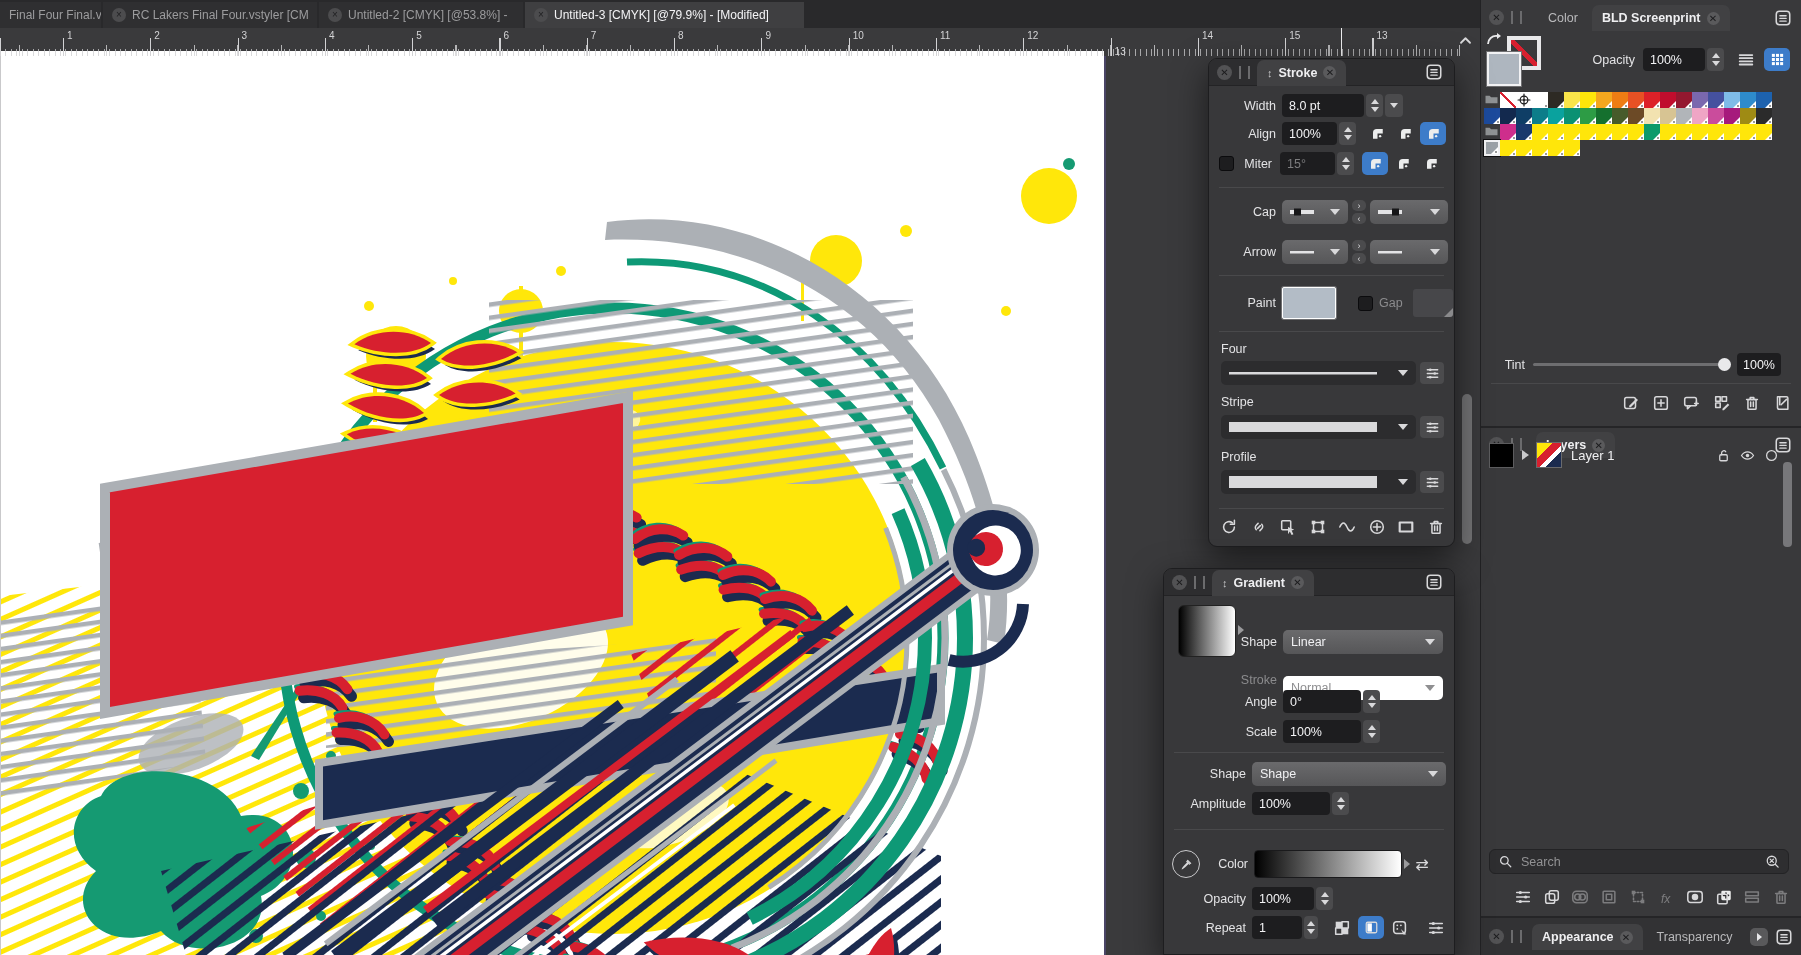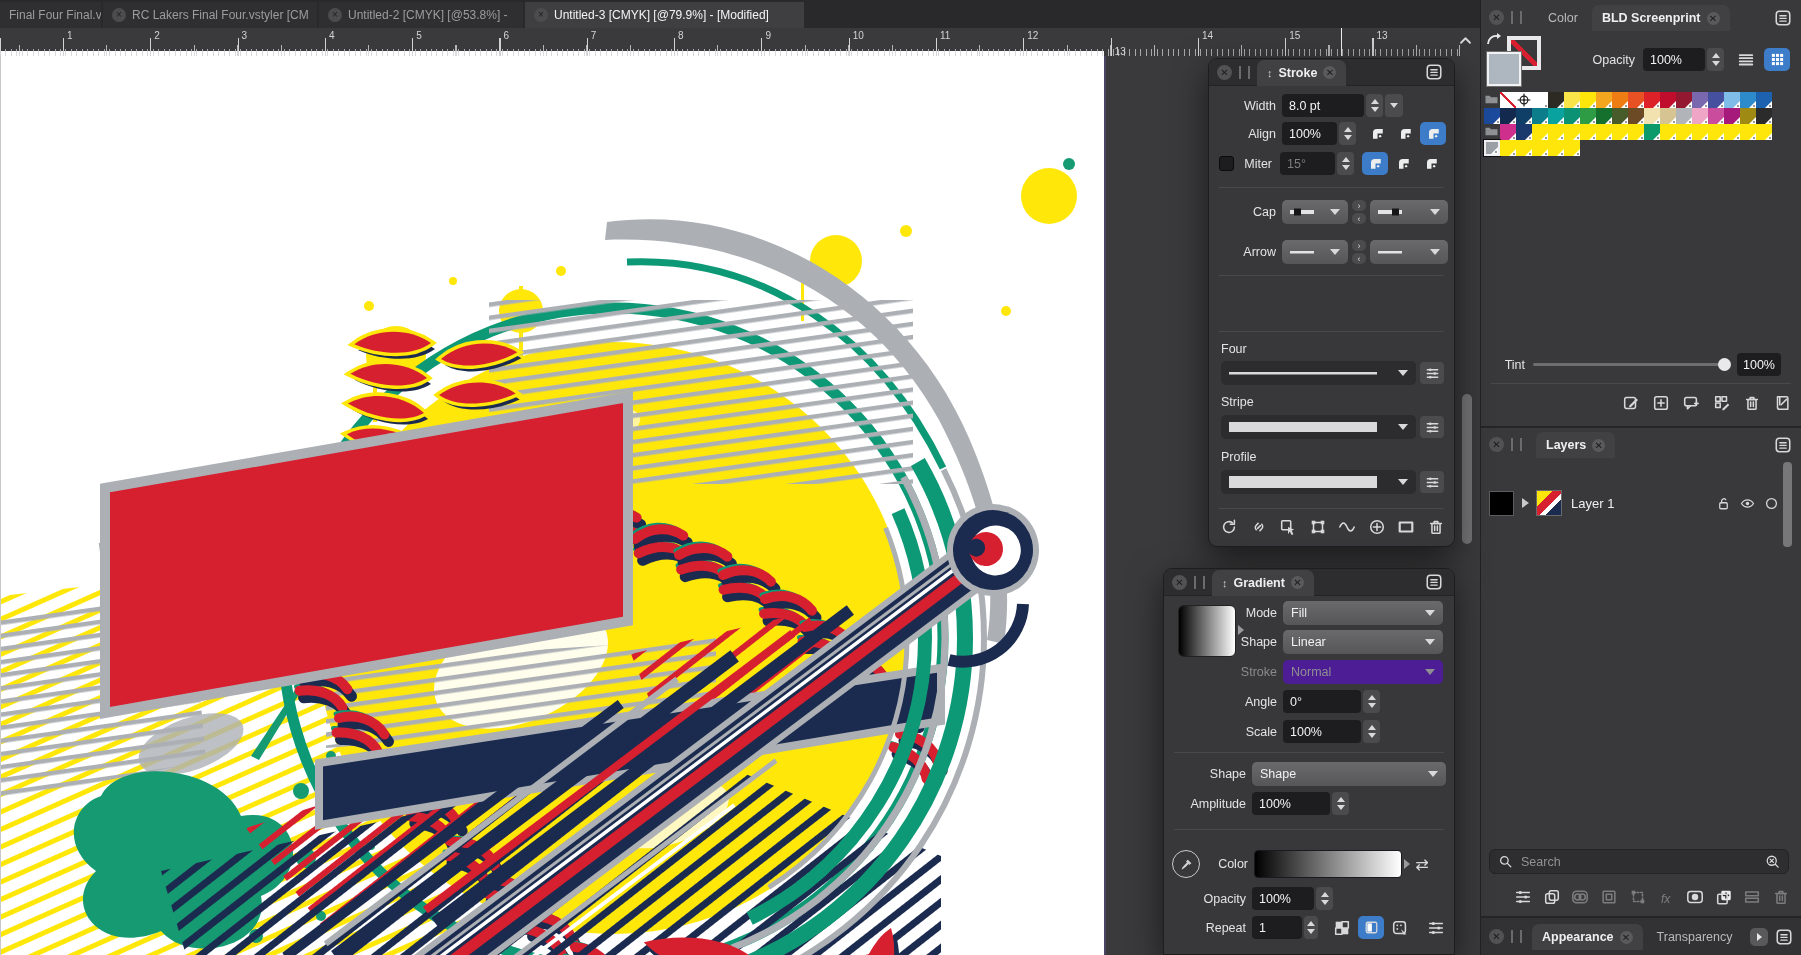--- a/index.html
+++ b/index.html
@@ -52,21 +52,21 @@
   .pmenu{margin-left:auto;}
   
   .row{position:absolute;display:flex;align-items:center;}
   .lbl{color:#e3e3e5;font-size:12.5px;text-align:right;display:inline-block;}
   .lbl.dim{color:#8b8b8d;}
   .field{background:#1d1d1f;border-radius:4px;height:23px;display:flex;align-items:center;
          padding:0 7px;color:#f3f3f5;font-size:12.5px;box-sizing:border-box;}
   .field.dim{color:#7d7d7f;}
   .combo{background:linear-gradient(#6a6a6c,#565658);border-radius:5px;height:24px;display:flex;
          align-items:center;justify-content:space-between;padding:0 8px;color:#f1f1f3;font-size:12.5px;box-sizing:border-box;}
-  .combo.dim{background:#4c1d95;color:#8f8f91;}
+  .combo.dim{background:#ffffff;color:#8f8f91;margin-top:16px;}
   .combo.dark{background:#2c2c2e;}
   .chev{width:0;height:0;border-left:5px solid transparent;border-right:5px solid transparent;
         border-top:6px solid #d9d9db;flex:0 0 auto;}
   .combo.dim .chev{border-top-color:#8f8f91;}
   .spin{width:17px;height:23px;background:#4b4b4d;border-radius:4px;display:flex;flex-direction:column;
         align-items:center;justify-content:center;gap:3px;flex:0 0 auto;}
   .tri-u{width:0;height:0;border-left:4px solid transparent;border-right:4px solid transparent;border-bottom:5px solid #d9d9db;}
   .tri-d{width:0;height:0;border-left:4px solid transparent;border-right:4px solid transparent;border-top:5px solid #d9d9db;}
   .ibtn{width:26px;height:23px;border-radius:5px;display:flex;align-items:center;justify-content:center;}
   .ibtn.on{background:var(--accent_blue);}
@@ -644,20 +644,29 @@
       <span class="ibtn" style="width:14px;height:11px;background:#4b4b4d;color:#d9d9db;font-size:9px">‹</span>
     </span>
     <span class="combo" style="margin-left:4px;width:78px">
       <svg width="26" height="6">
           <rect y="2" width="24" height="2.5" fill="#e3e3e5"></rect>
         </svg>
       <span class="chev"></span>
       </span>
   </div>
   <div class="divl" style="top:216px"></div>
+  <div class="row" style="left:0;top:228px;width:100%">
+    <span class="lbl" style="width:67px">Paint</span>
+    <span style="margin-left:6px;width:52px;height:30px;background:#b3bcc6;border:1px solid #fff;box-shadow:0 0 0 1px #6f6f71;border-radius:2px"></span>
+    <span class="chk" style="margin-left:22px"></span>
+    <span class="lbl dim" style="margin-left:6px">Gap</span>
+    <span style="margin-left:10px;width:40px;height:28px;background:#47474a;border-radius:3px;position:relative;overflow:hidden">
+      <span style="position:absolute;right:0;bottom:0;width:0;height:0;border-left:9px solid transparent;border-bottom:9px solid #8a8a8c"></span>
+    </span>
+  </div>
   <div class="divl" style="top:272px"></div>
   <span class="lbl abs" style="left:12px;top:283px;text-align:left">Four</span>
   <div class="row" style="left:12px;top:302px;width:223px">
     <span class="combo dark" style="width:196px">
       <svg width="150" height="4">
           <rect y="1" width="148" height="2.5" fill="#d9d9db"></rect>
         </svg>
       <span class="chev"></span>
       </span>
     <span class="tb" style="margin-left:4px;background:#4b4b4d;border-radius:4px">
@@ -749,27 +758,20 @@
       <span class="pclose sm">✕</span>
     </span>
     <span class="pmenu tb">
         <svg class="ic">
           <use href="#i-menu"></use>
         </svg>
       </span>
   </div>
   <span class="abs" style="left:14px;top:36px;width:56px;height:50px;border-radius:6px;background:linear-gradient(90deg,#000,#fff);border:1px solid #222"></span>
   <span class="abs" style="left:74px;top:56px;width:0;height:0;border-top:5px solid transparent;border-bottom:5px solid transparent;border-left:6px solid #9a9a9c"></span>
-  <div class="row" style="left:0;top:32px;width:100%">
-    <span class="lbl" style="width:113px">Mode</span>
-    <span class="combo" style="margin-left:6px;width:160px">
-        <span>Fill</span>
-        <span class="chev"></span>
-      </span>
-  </div>
   <div class="row" style="left:0;top:61px;width:100%">
     <span class="lbl" style="width:113px">Shape</span>
     <span class="combo" style="margin-left:6px;width:160px">
         <span>Linear</span>
         <span class="chev"></span>
       </span>
   </div>
   <div class="row" style="left:0;top:91px;width:100%">
     <span class="lbl dim" style="width:113px">Stroke</span>
     <span class="combo dim" style="margin-left:6px;width:160px">
@@ -1190,21 +1192,21 @@
     <span class="ptab" style="margin-left:14px">
       <span>Layers</span>
       <span class="pclose sm">✕</span>
     </span>
     <span class="pmenu tb" style="margin-right:6px">
         <svg class="ic">
           <use href="#i-menu"></use>
         </svg>
       </span>
   </div>
-  <div class="row" style="left:0;top:488px;width:100%;height:30px">
+  <div class="row" style="left:0;top:440px;width:100%;height:30px">
     <span style="margin-left:8px;width:23px;height:23px;background:#000;border:1px solid #5c5c5e"></span>
     <span style="margin-left:8px;width:0;height:0;border-top:5px solid transparent;border-bottom:5px solid transparent;border-left:7px solid #c9c9cb"></span>
     <span style="margin-left:7px;width:24px;height:24px;border:1px solid #6a6a6c;background:linear-gradient(135deg,#ffe60a 0 32%,#d7202f 32% 55%,#fff 55% 68%,#1b2b4f 68%)"></span>
     <span style="margin-left:9px;color:#efeff1;font-size:13px">Layer 1</span>
     <span class="tb" style="margin-left:auto">
         <svg class="ic s">
           <use href="#i-lockopen"></use>
         </svg>
       </span>
     <span class="tb">

